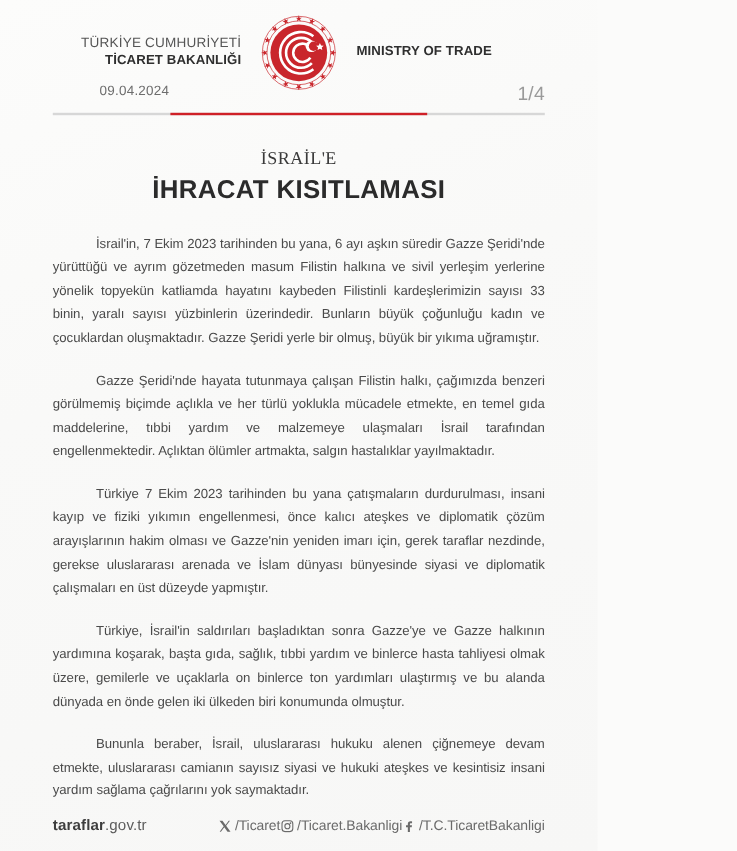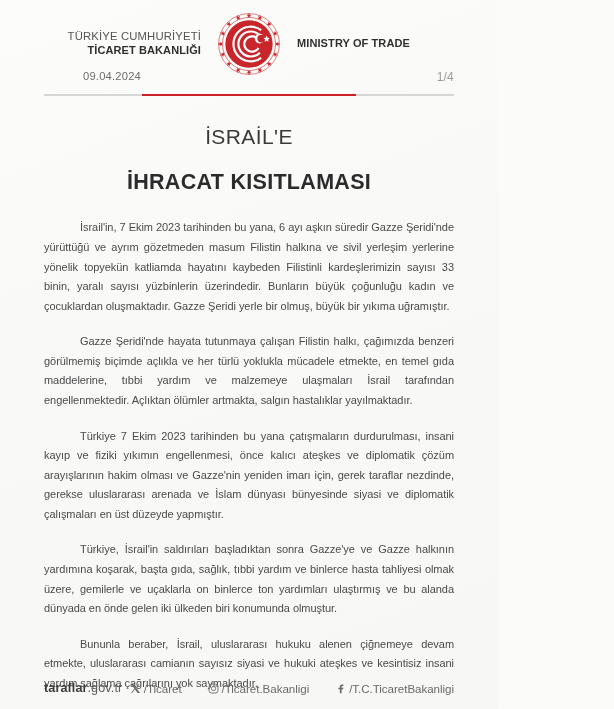--- a/index.html
+++ b/index.html
@@ -76,21 +76,21 @@
     top: 0;
     font-size: 11.2px;
     color: #6d6d6d;
     letter-spacing: .2px;
     padding-left: 39px;
   }
   .page-num {
     position: absolute;
     right: 0;
     top: 0;
-    font-size: 12px;
+    font-size: 16px;
     color: #9a9a9a;
     letter-spacing: .2px;
   }
   .rule {
     position: absolute;
     left: 0;
     right: 0;
     bottom: 0;
     height: 2.5px;
     background: #d7d7d7;
@@ -103,33 +103,34 @@
     bottom: 0;
     background: #cf2027;
   }
 
   
   .title-wrap {
     text-align: center;
     margin-top: 28px;
   }
   .title-1 {
-    font-size: 21px;
+    font-size: 15px;
     font-weight: 400;
     color: #3a3a3a;
     letter-spacing: .4px;
     line-height: 1.28;
+    font-family: Liberation Serif, serif;
   }
   .title-2 {
     font-size: 21.5px;
     font-weight: bold;
     color: #2b2b2b;
     letter-spacing: .3px;
     line-height: 1.28;
-    margin-top: 18px;
+    margin-top: 2px;
   }
 
   
   .body-wrap {
     margin: 22px 44px 0 44px;
   }
   .para {
     text-align: justify;
     text-justify: inter-word;
     font-size: 11px;
@@ -153,21 +154,20 @@
   }
   .site {
     font-size: 12.6px;
     color: #5c5c5c;
     letter-spacing: .1px;
   }
   .site b { font-weight: bold; color: #3d3d3d; }
   .socials {
     display: flex;
     align-items: center;
-    gap: 26px;
     justify-content: center;
   }
   .social {
     display: flex;
     align-items: center;
     gap: 3px;
     font-size: 11.6px;
     color: #6a6a6a;
     letter-spacing: -.05px;
   }

